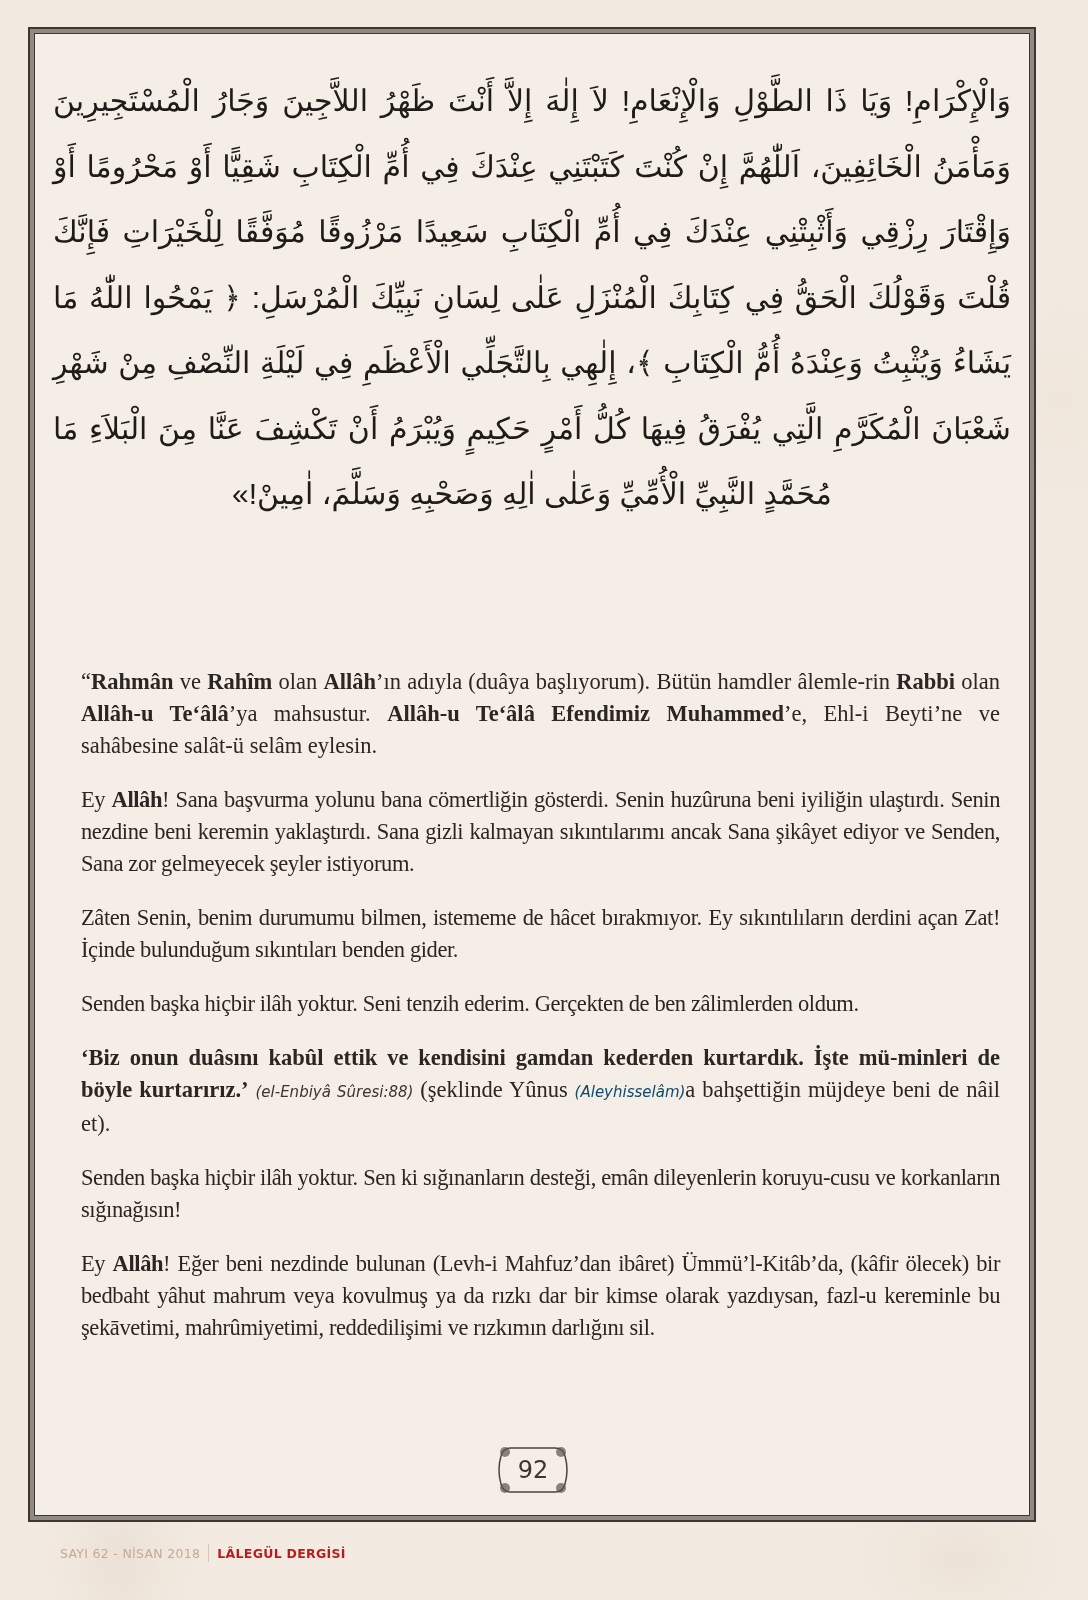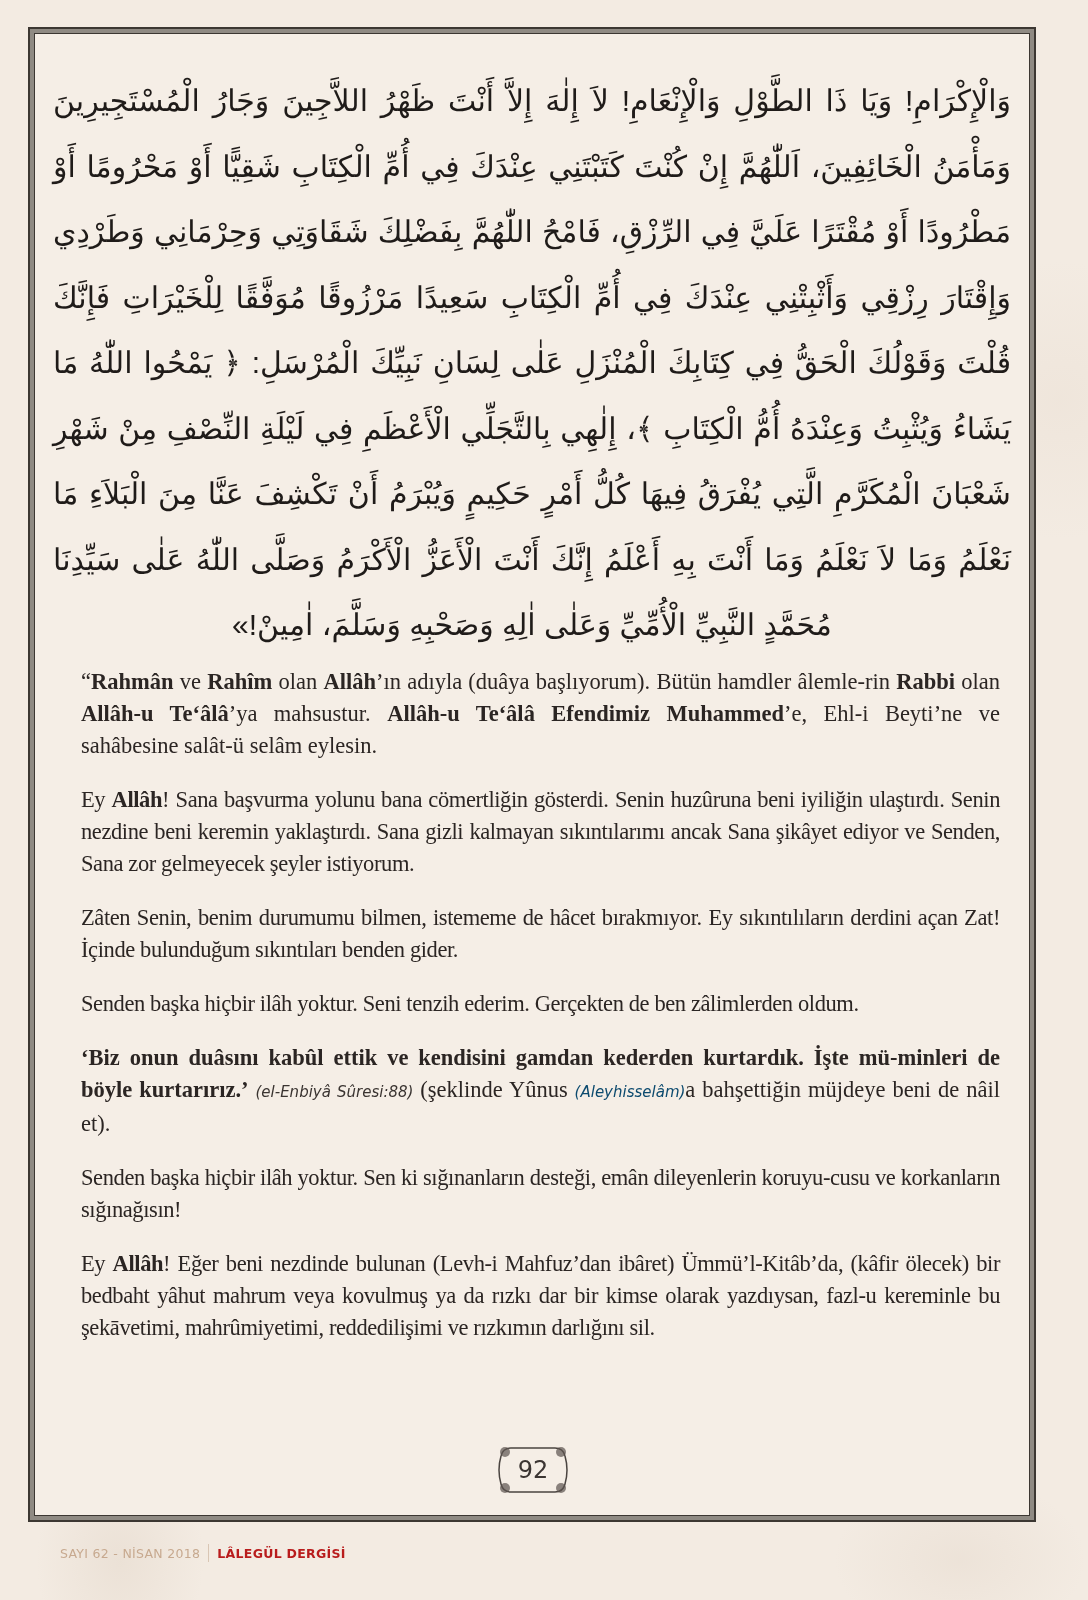--- a/index.html
+++ b/index.html
@@ -92,26 +92,24 @@
 <body>
 
 <div class="bg-ornament"></div>
 
 <div class="frame">
   <div class="frame-inner">
 
     <div class="arabic-block" lang="ar">
       <span class="arabic-line">وَالْإِكْرَامِ! وَيَا ذَا الطَّوْلِ وَالْإِنْعَامِ! لاَ إِلٰهَ إِلاَّ أَنْتَ ظَهْرُ اللاَّجِينَ وَجَارُ الْمُسْتَجِيرِينَ</span>
       <span class="arabic-line">وَمَأْمَنُ الْخَائِفِينَ، اَللّٰهُمَّ إِنْ كُنْتَ كَتَبْتَنِي عِنْدَكَ فِي أُمِّ الْكِتَابِ شَقِيًّا أَوْ مَحْرُومًا أَوْ</span>
-      <span class="arabic-line">مَطْرُودًا أَوْ مُقْتَرًا عَلَيَّ فِي الرِّزْقِ، فَامْحُ اللّٰهُمَّ بِفَضْلِكَ شَقَاوَتِي وَحِرْمَانِي وَطَرْدِي</span>
       <span class="arabic-line">وَإِقْتَارَ رِزْقِي وَأَثْبِتْنِي عِنْدَكَ فِي أُمِّ الْكِتَابِ سَعِيدًا مَرْزُوقًا مُوَفَّقًا لِلْخَيْرَاتِ فَإِنَّكَ</span>
       <span class="arabic-line">قُلْتَ وَقَوْلُكَ الْحَقُّ فِي كِتَابِكَ الْمُنْزَلِ عَلٰى لِسَانِ نَبِيِّكَ الْمُرْسَلِ: ﴿ يَمْحُوا اللّٰهُ مَا</span>
       <span class="arabic-line">يَشَاءُ وَيُثْبِتُ وَعِنْدَهُ أُمُّ الْكِتَابِ ﴾، إِلٰهِي بِالتَّجَلِّي الْأَعْظَمِ فِي لَيْلَةِ النِّصْفِ مِنْ شَهْرِ</span>
       <span class="arabic-line">شَعْبَانَ الْمُكَرَّمِ الَّتِي يُفْرَقُ فِيهَا كُلُّ أَمْرٍ حَكِيمٍ وَيُبْرَمُ أَنْ تَكْشِفَ عَنَّا مِنَ الْبَلاَءِ مَا</span>
-      <span class="arabic-line">نَعْلَمُ وَمَا لاَ نَعْلَمُ وَمَا أَنْتَ بِهِ أَعْلَمُ إِنَّكَ أَنْتَ الْأَعَزُّ الْأَكْرَمُ وَصَلَّى اللّٰهُ عَلٰى سَيِّدِنَا</span>
       <span class="arabic-line last">مُحَمَّدٍ النَّبِيِّ الْأُمِّيِّ وَعَلٰى اٰلِهِ وَصَحْبِهِ وَسَلَّمَ، اٰمِينْ!»</span>
     </div>
 
     <div class="latin-block">
       <p class="para"><span>“</span><b>Rahmân</b><span> ve </span><b>Rahîm</b><span> olan </span><b>Allâh</b><span>’ın adıyla (duâya başlıyorum). Bütün hamdler âlemle-rin </span><b>Rabbi</b><span> olan </span><b>Allâh-u Te‘âlâ</b><span>’ya mahsustur. </span><b>Allâh-u Te‘âlâ Efendimiz Muhammed</b><span>’e, Ehl-i Beyti’ne ve sahâbesine salât-ü selâm eylesin.</span></p>
 
       <p class="para condensed"><span>Ey </span><b>Allâh</b><span>! Sana başvurma yolunu bana cömertliğin gösterdi. Senin huzûruna beni iyiliğin ulaştırdı. Senin nezdine beni keremin yaklaştırdı. Sana gizli kalmayan sıkıntılarımı ancak Sana şikâyet ediyor ve Senden, Sana zor gelmeyecek şeyler istiyorum.</span></p>
 
       <p class="para condensed">Zâten Senin, benim durumumu bilmen, istememe de hâcet bırakmıyor. Ey sıkıntılıların derdini açan Zat! İçinde bulunduğum sıkıntıları benden gider.</p>
 

